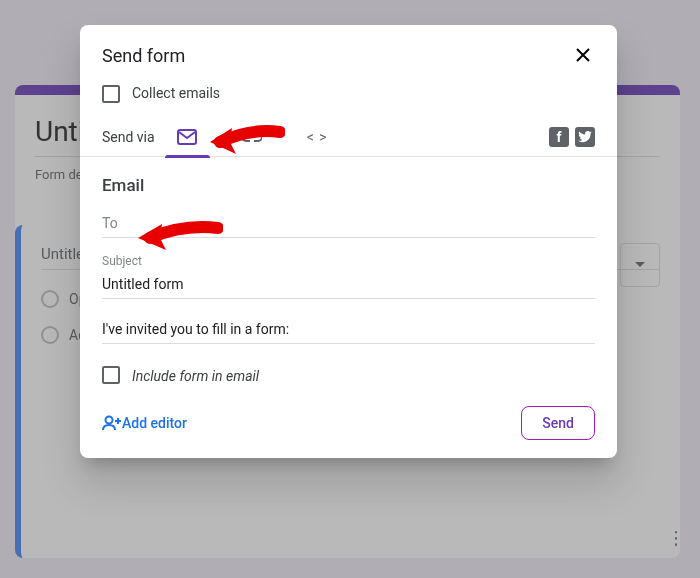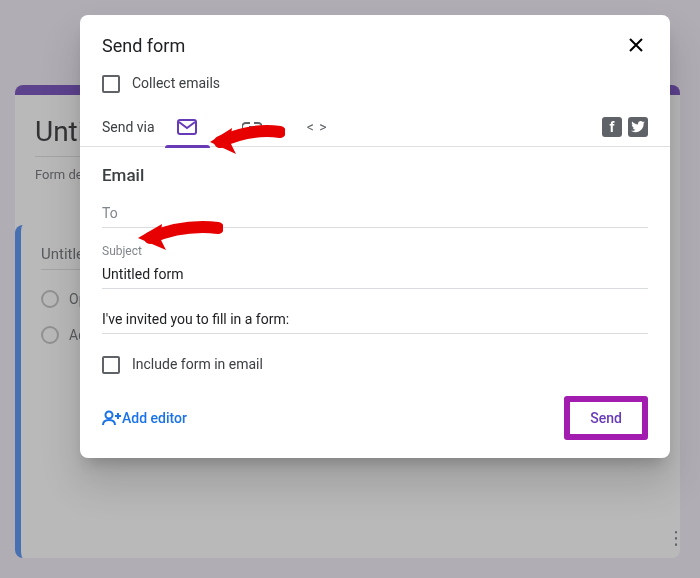--- a/index.html
+++ b/index.html
@@ -12,21 +12,21 @@
     .bg-title { font-size: 28px; color: #202124; padding-bottom: 8px; border-bottom: 1px solid #dadce0; }
     .bg-desc { font-size: 13px; color: #5f6368; margin-top: 10px; }
     .bg-question { position: absolute; left: 15px; right: 20px; top: 225px; bottom: 20px; background: #fff; border-radius: 8px; border-left: 6px solid #4285f4; padding: 20px; }
     .bg-q-title { font-size: 15px; color: #5f6368; border-bottom: 1px solid #dadce0; padding-bottom: 6px; margin-bottom: 20px; }
     .bg-dropdown { position: absolute; right: 20px; top: 18px; width: 40px; height: 44px; border: 1px solid #dadce0; border-radius: 4px; display: flex; align-items: center; justify-content: center; }
     .bg-option { display: flex; align-items: center; margin-bottom: 18px; color: #5f6368; font-size: 14px; }
     .bg-radio { width: 18px; height: 18px; border: 2px solid #bdbdbd; border-radius: 50%; margin-right: 10px; }
     .bg-dots { position: absolute; right: -5px; bottom: 10px; color: #5f6368; font-size: 18px; }
 
     
-    .dialog { position: absolute; left: 80px; top: 15px; width: 590px; background: #fff; border-radius: 8px; box-shadow: 0 11px 15px -7px rgba(0,0,0,.2), 0 24px 38px 3px rgba(0,0,0,.14); z-index: 10; padding: 0; }
+    .dialog { position: absolute; left: 80px; top: 25px; width: 537px; background: #fff; border-radius: 8px; box-shadow: 0 11px 15px -7px rgba(0,0,0,.2), 0 24px 38px 3px rgba(0,0,0,.14); z-index: 10; padding: 0; }
     .dialog-header { display: flex; justify-content: space-between; align-items: center; padding: 18px 22px 10px 22px; }
     .dialog-title { font-size: 18px; color: #202124; font-weight: 400; }
     .close-btn { width: 24px; height: 24px; cursor: pointer; display: flex; align-items: center; justify-content: center; }
     .dialog-body { padding: 0 22px 18px 22px; }
 
     .collect-row { display: flex; align-items: flex-start; gap: 12px; padding: 8px 0 14px 0; }
     .checkbox { width: 18px; height: 18px; border: 2px solid #5f6368; border-radius: 2px; cursor: pointer; }
     .collect-label { font-size: 14px; color: #3c4043; }
 
     .sendvia-row { display: flex; align-items: center; height: 40px; border-bottom: 1px solid #e0e0e0; margin: 0 -22px; padding: 0 22px; position: relative; }
@@ -37,27 +37,27 @@
     .social { margin-left: auto; display: flex; gap: 6px; }
     .social-icon { width: 20px; height: 20px; background: #5f6368; border-radius: 3px; display: flex; align-items: center; justify-content: center; cursor: pointer; }
 
     .section-label { font-size: 17px; color: #3c4043; font-weight: 500; margin: 18px 0 14px 0; }
 
     .field { margin-bottom: 16px; }
     .field-label-small { font-size: 12px; color: #80868b; margin-bottom: 2px; }
     .input { width: 100%; border: none; border-bottom: 1px solid #dadce0; font-size: 14px; padding: 6px 0; color: #202124; outline: none; font-family: inherit; }
     .input::placeholder { color: #80868b; }
 
-    .include-row { display: flex; align-items: flex-start; gap: 12px; padding: 6px 0 18px 0; }
+    .include-row { display: flex; align-items: flex-end; gap: 12px; padding: 6px 0 18px 0; font-style: italic; }
 
     .footer { display: flex; align-items: center; padding-top: 4px; }
     .add-editor { display: flex; align-items: center; gap: 0; color: #1a73e8; font-size: 14px; font-weight: 500; cursor: pointer; }
     .footer-spacer { flex: 1; }
     .btn-cancel { color: #5f6368; font-size: 14px; font-weight: 500; padding: 8px 16px; cursor: pointer; }
-    .btn-send { color: #673ab7; font-size: 14px; font-weight: 500; padding: 8px 20px; border: 6px solid #a21caf; border-radius: 3px; cursor: pointer; margin-left: 8px; }
+    .btn-send { color: #673ab7; font-size: 14px; font-weight: 500; padding: 8px 20px; border: 1px solid #a21caf; border-radius: 8px; cursor: pointer; margin-left: 8px; }
 
     
     .arrow { position: absolute; z-index: 20; pointer-events: none; }
   </style>
 </head>
 <body>
 
 <div class="bg-page">
   <div class="bg-form-card">
     <div class="bg-title">Untit</div>

